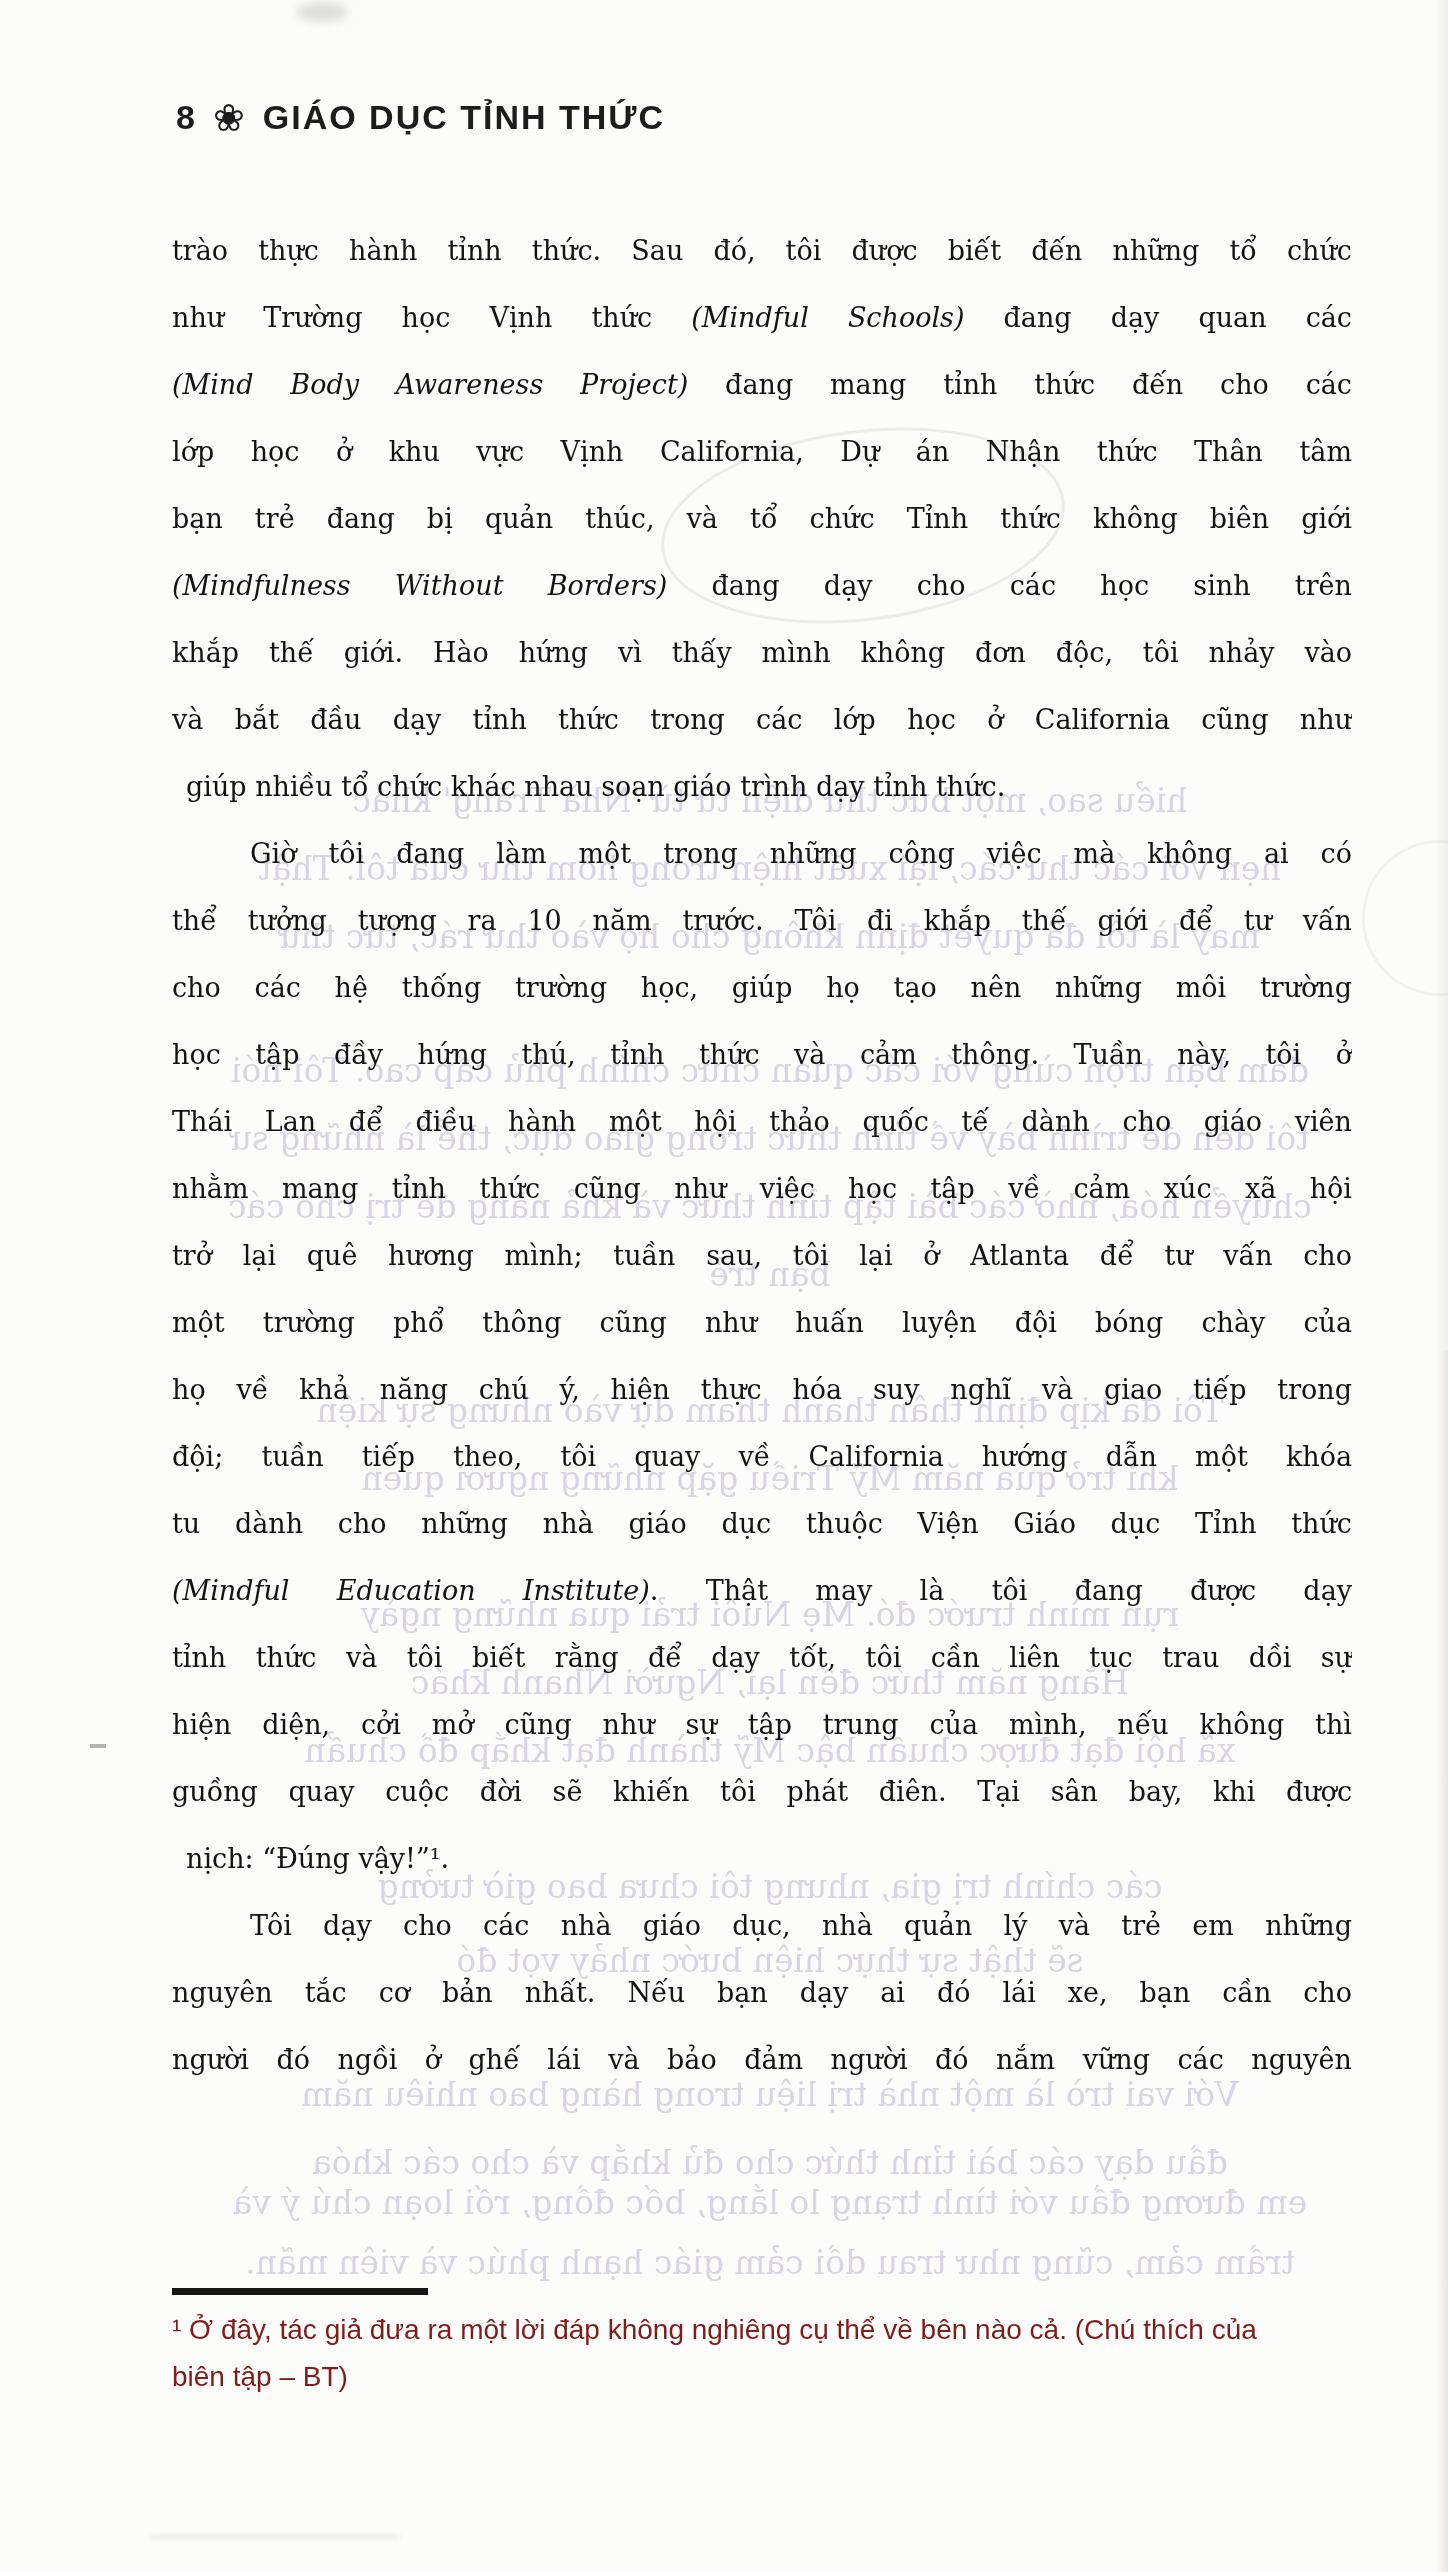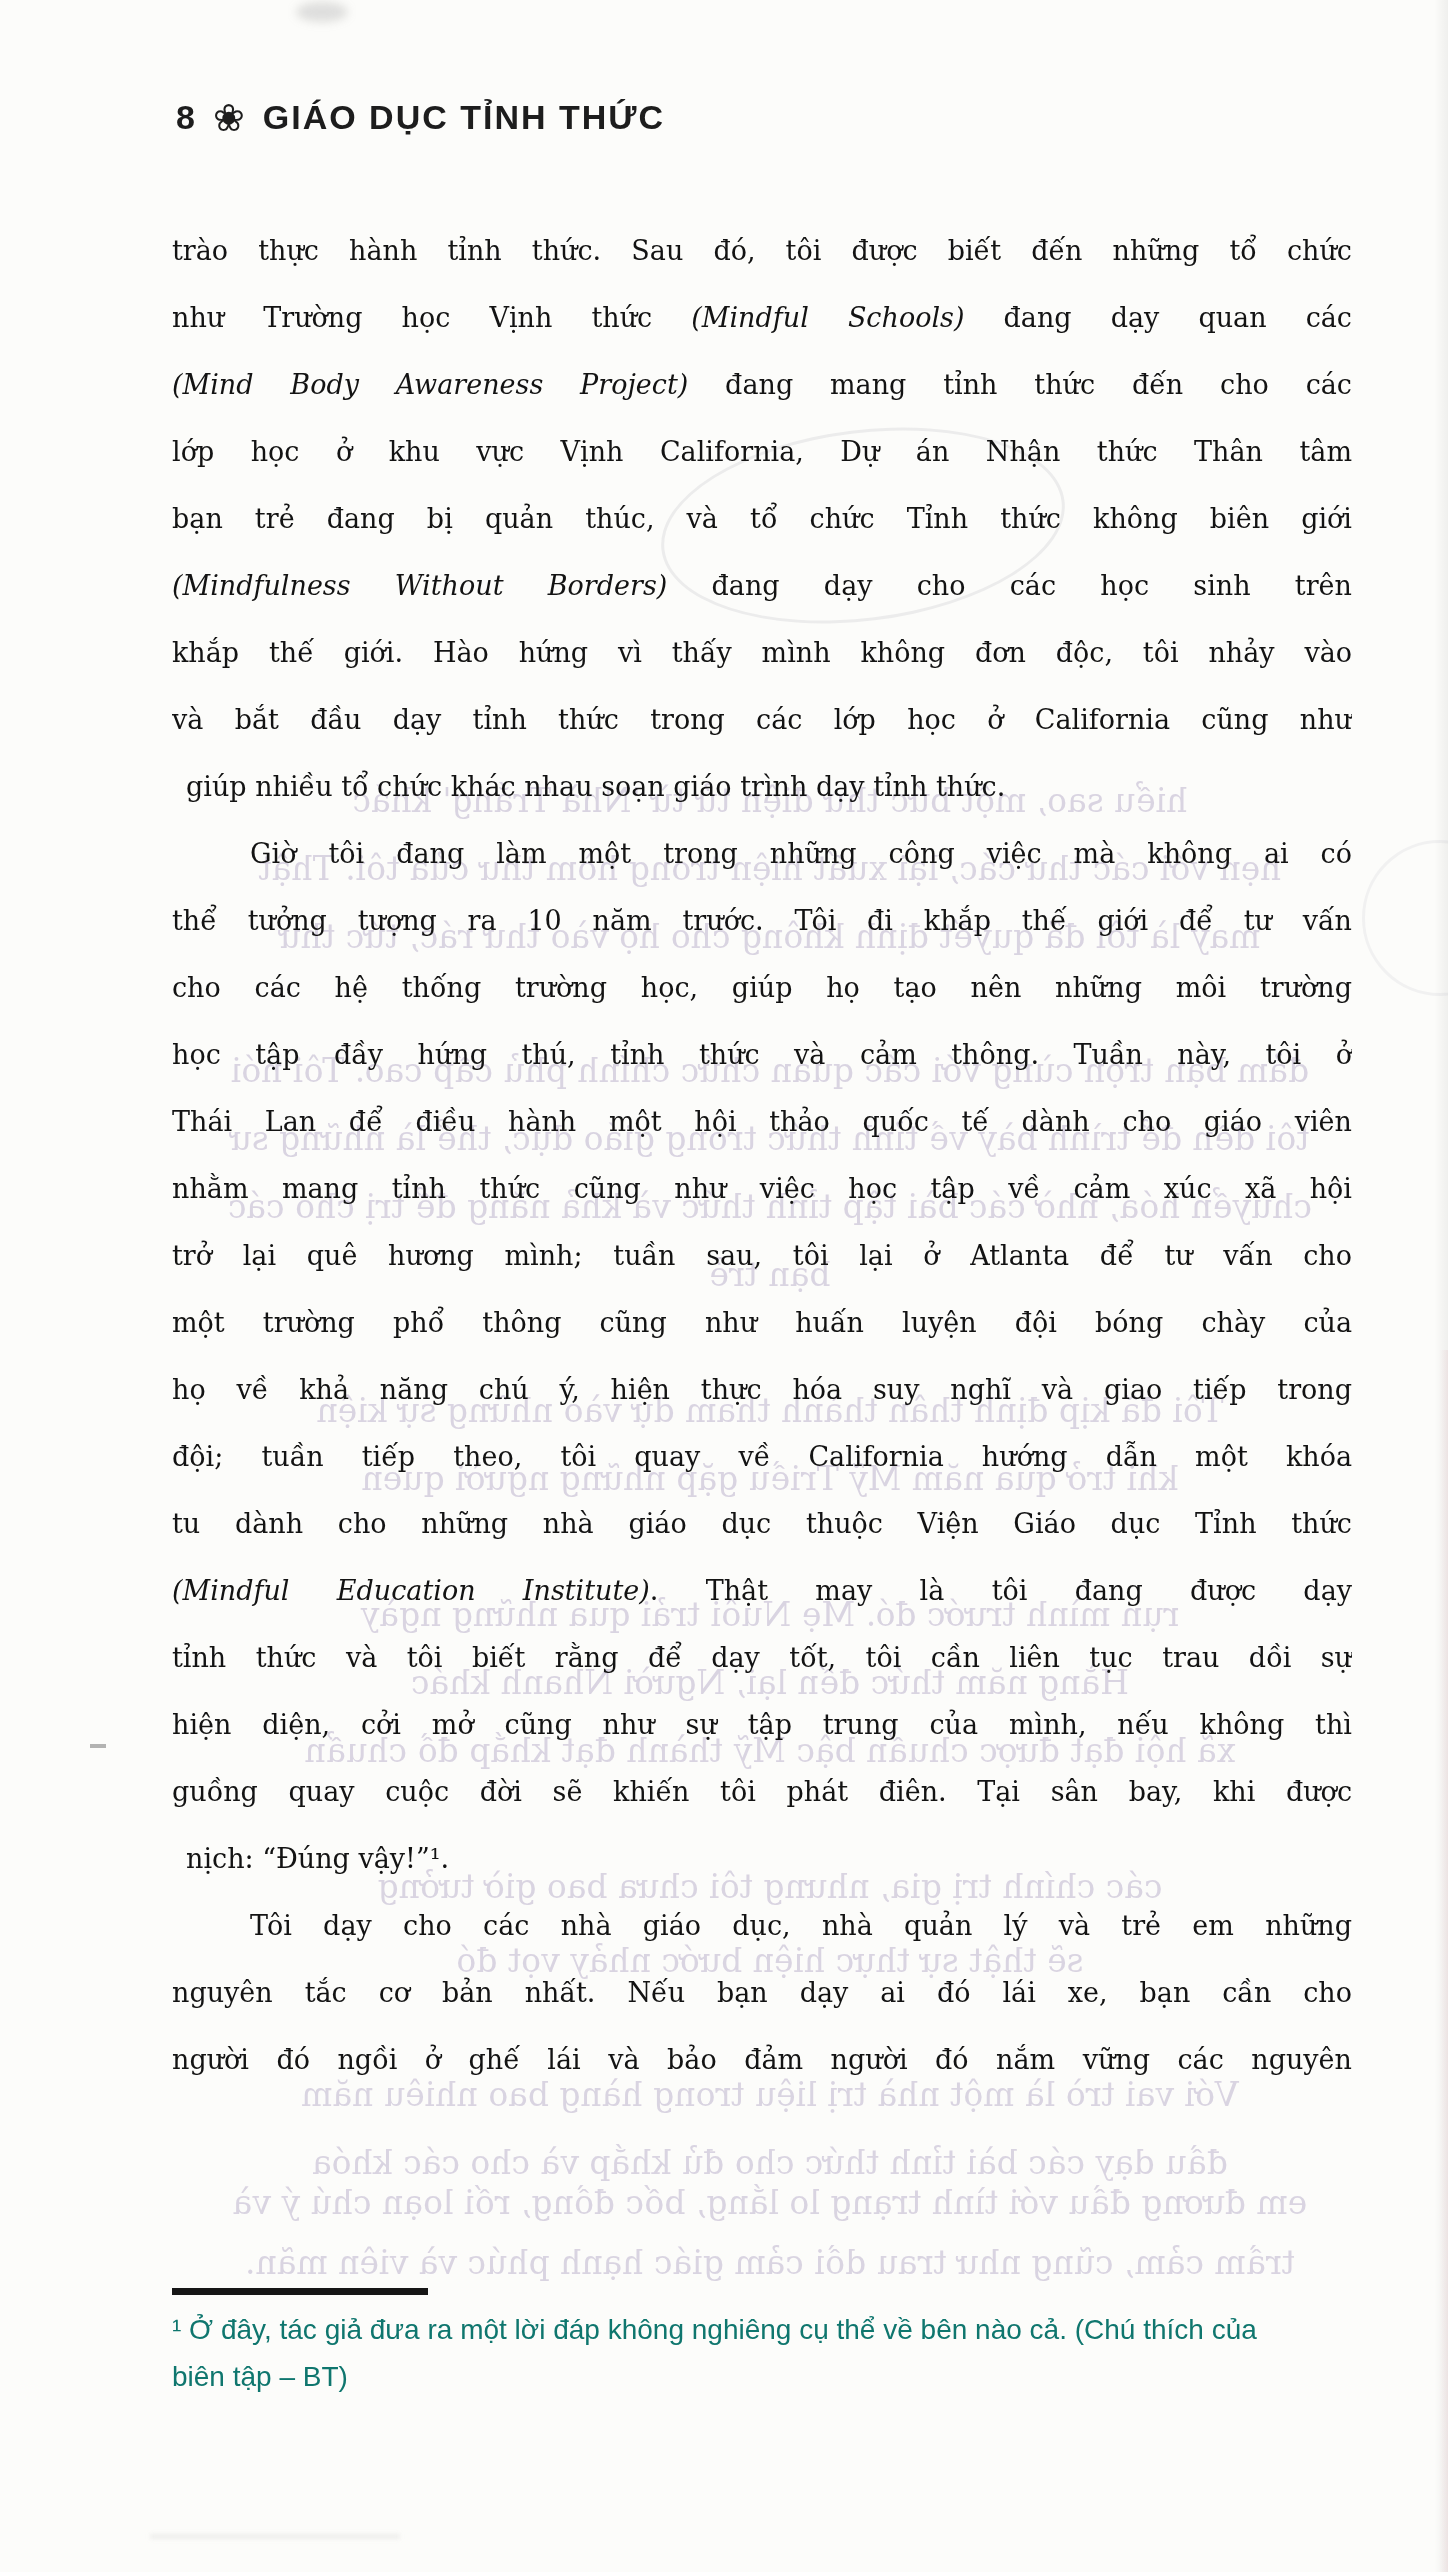--- a/index.html
+++ b/index.html
@@ -28,21 +28,21 @@
   .bodytxt{position:absolute;left:172px;top:217px;width:1180px;}
   .bline{height:67px;line-height:67px;font-family:"DejaVu Serif",serif;font-size:27px;
          color:#131313;text-align:justify;text-align-last:justify;overflow:hidden;}
   .bline.last{text-align-last:left;margin-left:14px;}
   .bline.indent{padding-left:78px;}
   .bline i{font-style:italic;}
 
   
   .fnrule{position:absolute;left:172px;top:2288px;width:256px;height:7px;background:#161616;}
   .footnote{position:absolute;left:172px;top:2306px;width:1210px;
-            font-family:"Liberation Sans",sans-serif;font-size:28px;line-height:47px;color:#0f766e;}
+            font-family:"Liberation Sans",sans-serif;font-size:28px;line-height:47px;color:#7f1d1d;}
   .fnline{white-space:nowrap;overflow:hidden;}
 
   
   .smudge{position:absolute;left:296px;top:2px;width:52px;height:20px;background:rgba(120,120,120,.22);
           border-radius:50%;filter:blur(5px);}
   .edge-shadow{position:absolute;right:0;top:0;width:14px;height:2572px;
           background:linear-gradient(to left,rgba(0,0,0,.05),rgba(0,0,0,0));}
   .edge-pink{position:absolute;right:0;top:1350px;width:9px;height:1222px;
           background:linear-gradient(to left,rgba(215,150,160,.14),rgba(215,150,160,0));}
   .margin-mark{position:absolute;left:90px;top:1744px;width:16px;height:4px;background:rgba(70,70,70,.4);}

